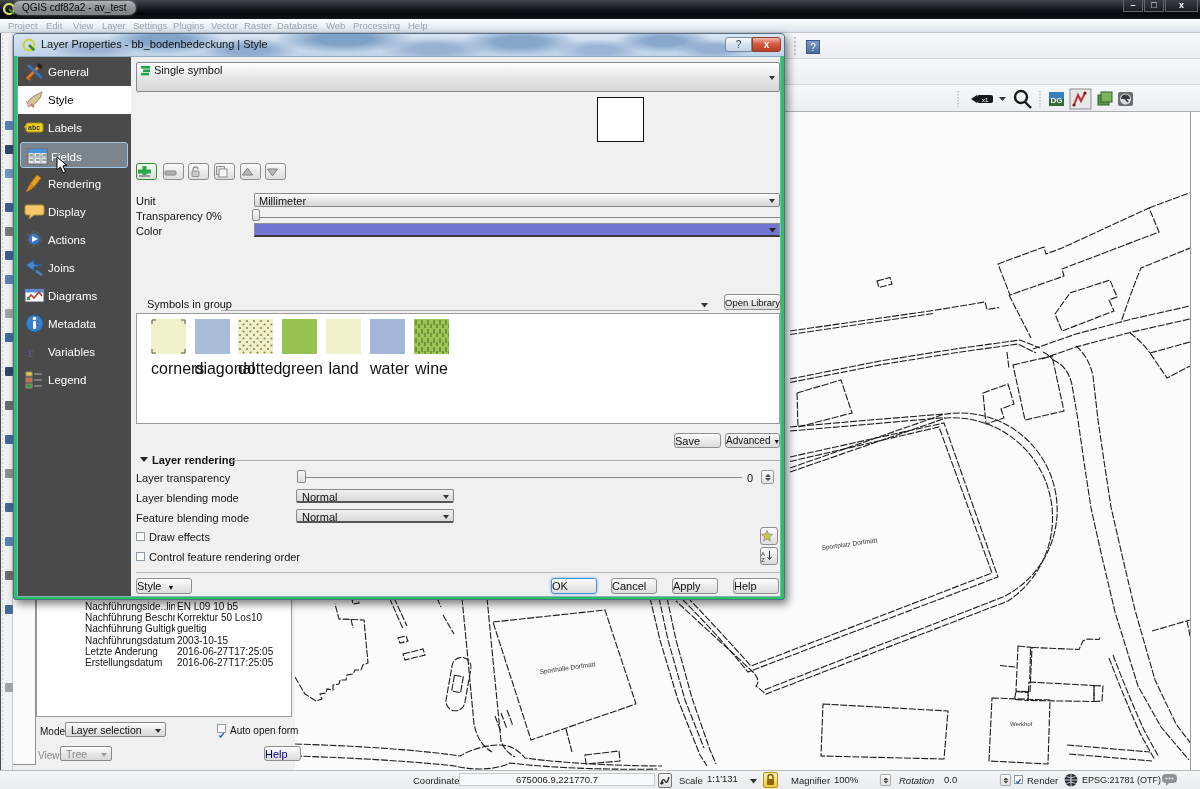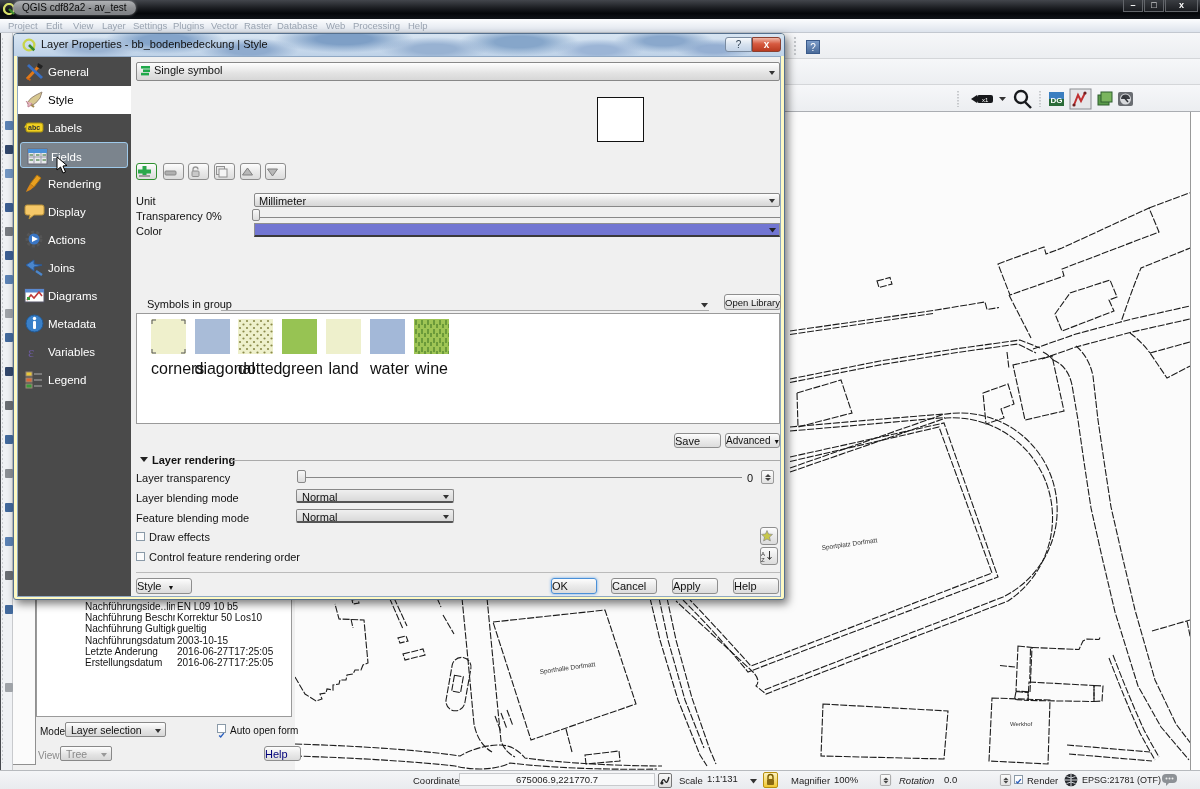--- a/index.html
+++ b/index.html
@@ -17,21 +17,21 @@
 .toolrow{left:0;width:1200px;background:linear-gradient(#f6f7f9,#eceef1);border-bottom:1px solid #d4d6d9;}
 #vstrip{left:0;top:33px;width:13px;height:737px;background:#eff1f4;border-right:1px solid #c8cacd;}
 
 #statusbar{left:0;top:770px;width:1200px;height:19px;background:linear-gradient(#f4f5f7,#e9ebee);border-top:1px solid #b7babe;font-size:9.5px;color:#222;}
 #statusbar .lab{position:absolute;top:4px;}
 .sfield{position:absolute;top:2px;height:13px;background:#f8f9fa;border:1px solid #c8cacd;font-size:10px;color:#222;text-align:center;}
 
 #rightedge{left:1190px;top:112px;width:10px;height:658px;background:#fff;border-left:1px solid #9a9a9a;}
 
 #dlg{left:13px;top:33px;width:772px;height:567px;border:1px solid #55708e;border-radius:4px 4px 3px 3px;
-background:#fef9c3;box-shadow:3px 4px 8px rgba(0,0,0,.5);}
+background:#22c55e;box-shadow:3px 4px 8px rgba(0,0,0,.5);}
 #dlgtitle{left:0;top:0;width:770px;height:22px;border-radius:3px 3px 0 0;overflow:hidden;
 background:
  radial-gradient(ellipse 45px 11px at 80px 14px,#9ab3d2 35%,rgba(180,200,225,0) 100%),
  radial-gradient(ellipse 60px 14px at 150px 6px,#84a4ca 40%,rgba(180,200,225,0) 100%),
  radial-gradient(ellipse 50px 12px at 235px 16px,#8fabce 40%,rgba(180,200,225,0) 100%),
  radial-gradient(ellipse 70px 14px at 330px 5px,#7e9fc6 40%,rgba(180,200,225,0) 100%),
  radial-gradient(ellipse 55px 12px at 420px 15px,#98b2d2 40%,rgba(180,200,225,0) 100%),
  radial-gradient(ellipse 60px 14px at 505px 8px,#86a6ca 40%,rgba(180,200,225,0) 100%),
  radial-gradient(ellipse 45px 11px at 585px 16px,#9cb5d6 40%,rgba(180,200,225,0) 100%),
  radial-gradient(ellipse 50px 12px at 650px 7px,#8aa8cc 40%,rgba(180,200,225,0) 100%),
@@ -417,21 +417,21 @@
             <rect x="2" y="15" width="6" height="4" fill="#3a9a3a" stroke="#987"></rect>
             <line x1="10" y1="5" x2="18" y2="5" stroke="#888" stroke-width="1.6"></line>
             <line x1="10" y1="11" x2="18" y2="11" stroke="#888" stroke-width="1.6"></line>
             <line x1="10" y1="17" x2="18" y2="17" stroke="#888" stroke-width="1.6"></line>
           </svg>
           <span class="lbl">Legend</span>
         </div>
   </div>
 
   <div id="dcontent" class="abs" style="left:113px;top:0;width:651px;height:539px;">
-   <div class="combo" style="left:5px;top:5px;width:644px;height:19px;">
+   <div class="combo" style="left:5px;top:5px;width:644px;height:30px;">
           <svg style="position:absolute;left:3px;top:2px" width="11" height="11" viewBox="0 0 11 11">
             <rect x="1" y="1" width="9" height="2.6" fill="#1fa84a"></rect>
             <rect x="3" y="4.4" width="7" height="2.6" fill="#1fa84a"></rect>
             <rect x="1" y="7.8" width="8" height="2.6" fill="#1fa84a"></rect>
           </svg>
           <span style="position:absolute;left:17px;top:1px;">Single symbol</span>
           <span class="arr"></span>
         </div>
    <div style="position:absolute;left:466px;top:40px;width:47px;height:45px;background:#fff;border:1.4px solid #111;"></div>
    <div class="btn" style="left:5px;top:106px;width:21px;height:17px;border:1px solid #2f8f2f;"><svg width="15" height="13" viewBox="0 0 15 13" style="margin-top:1px">

